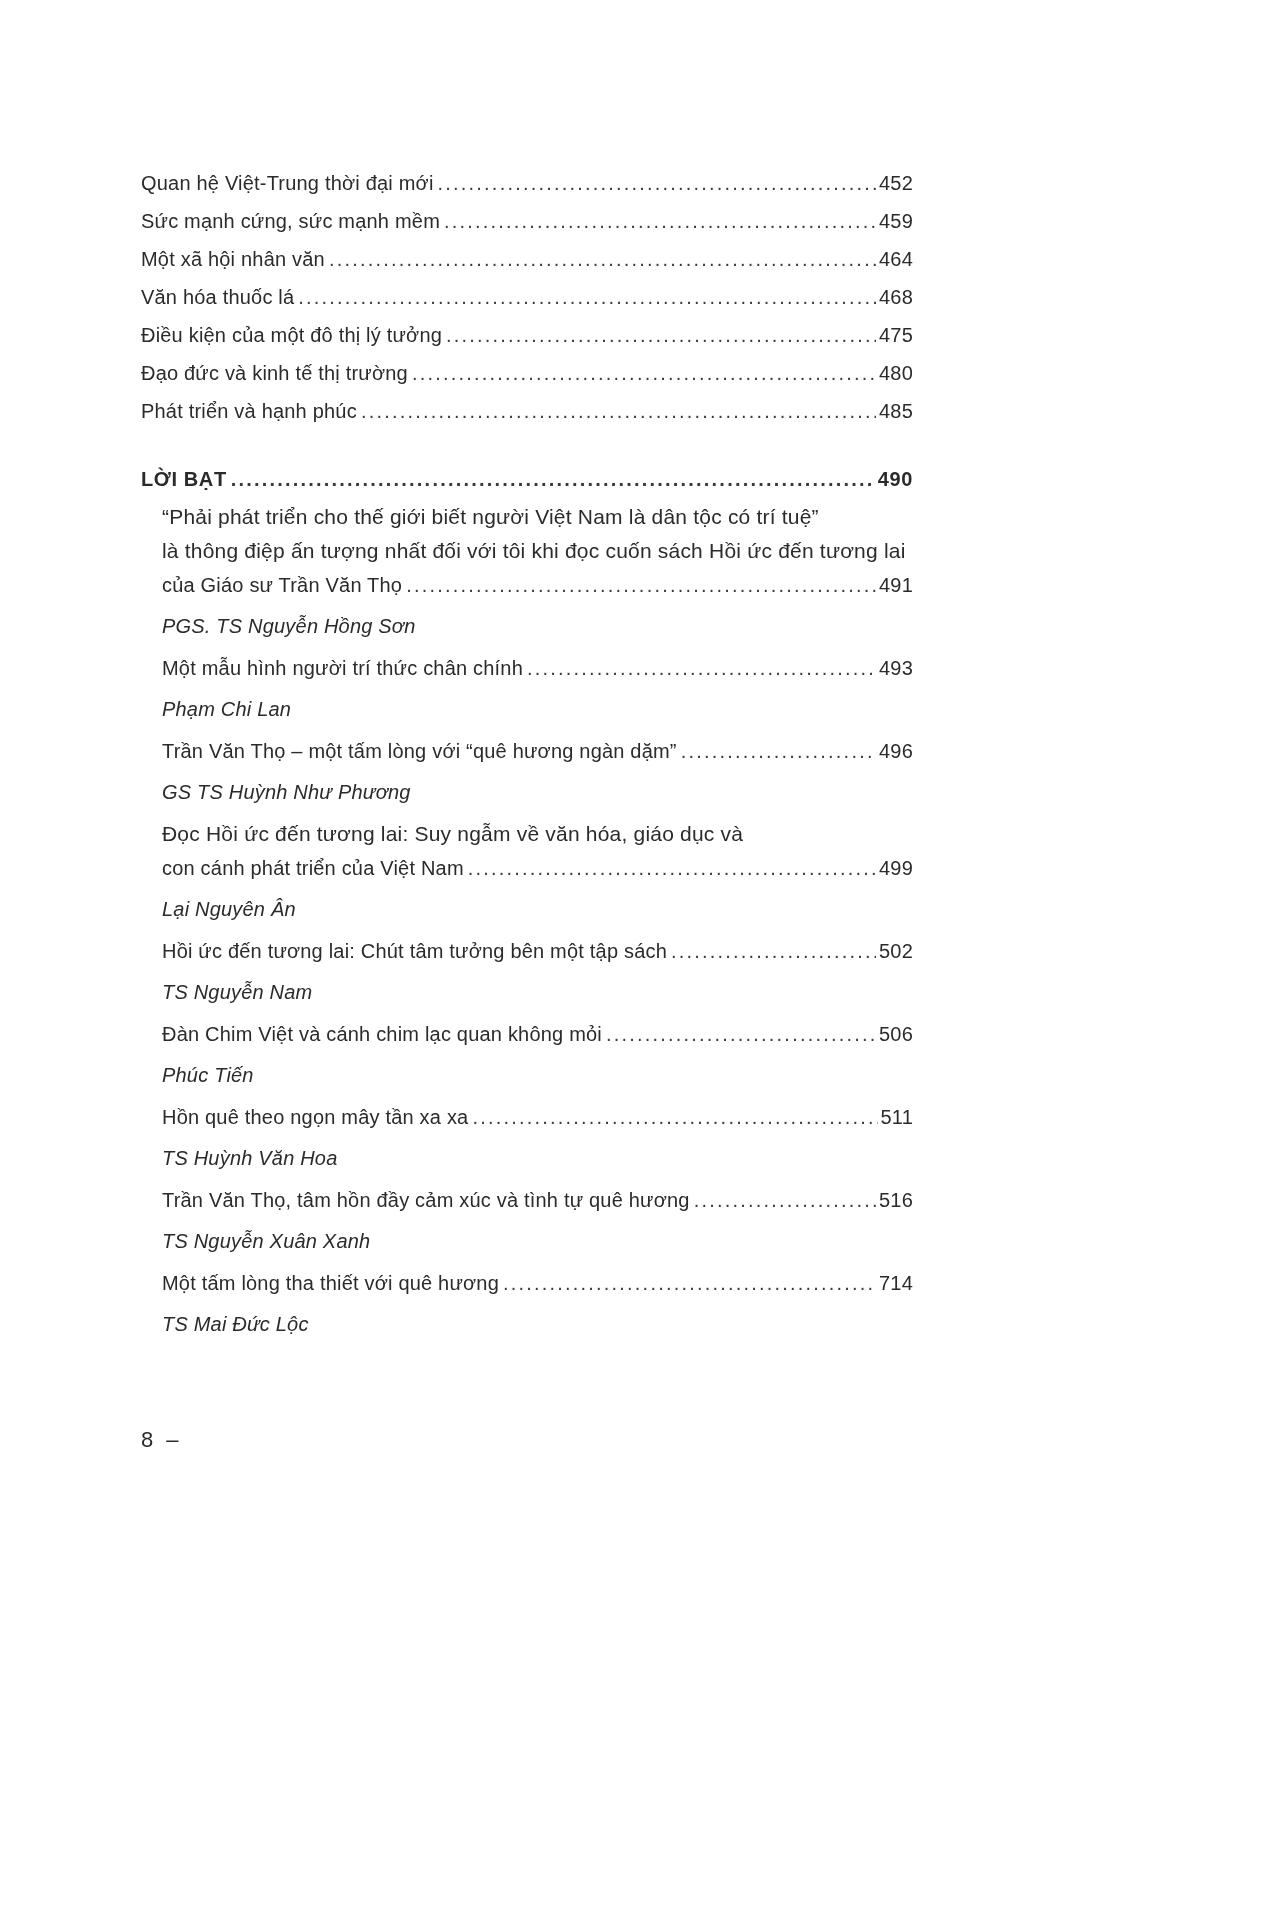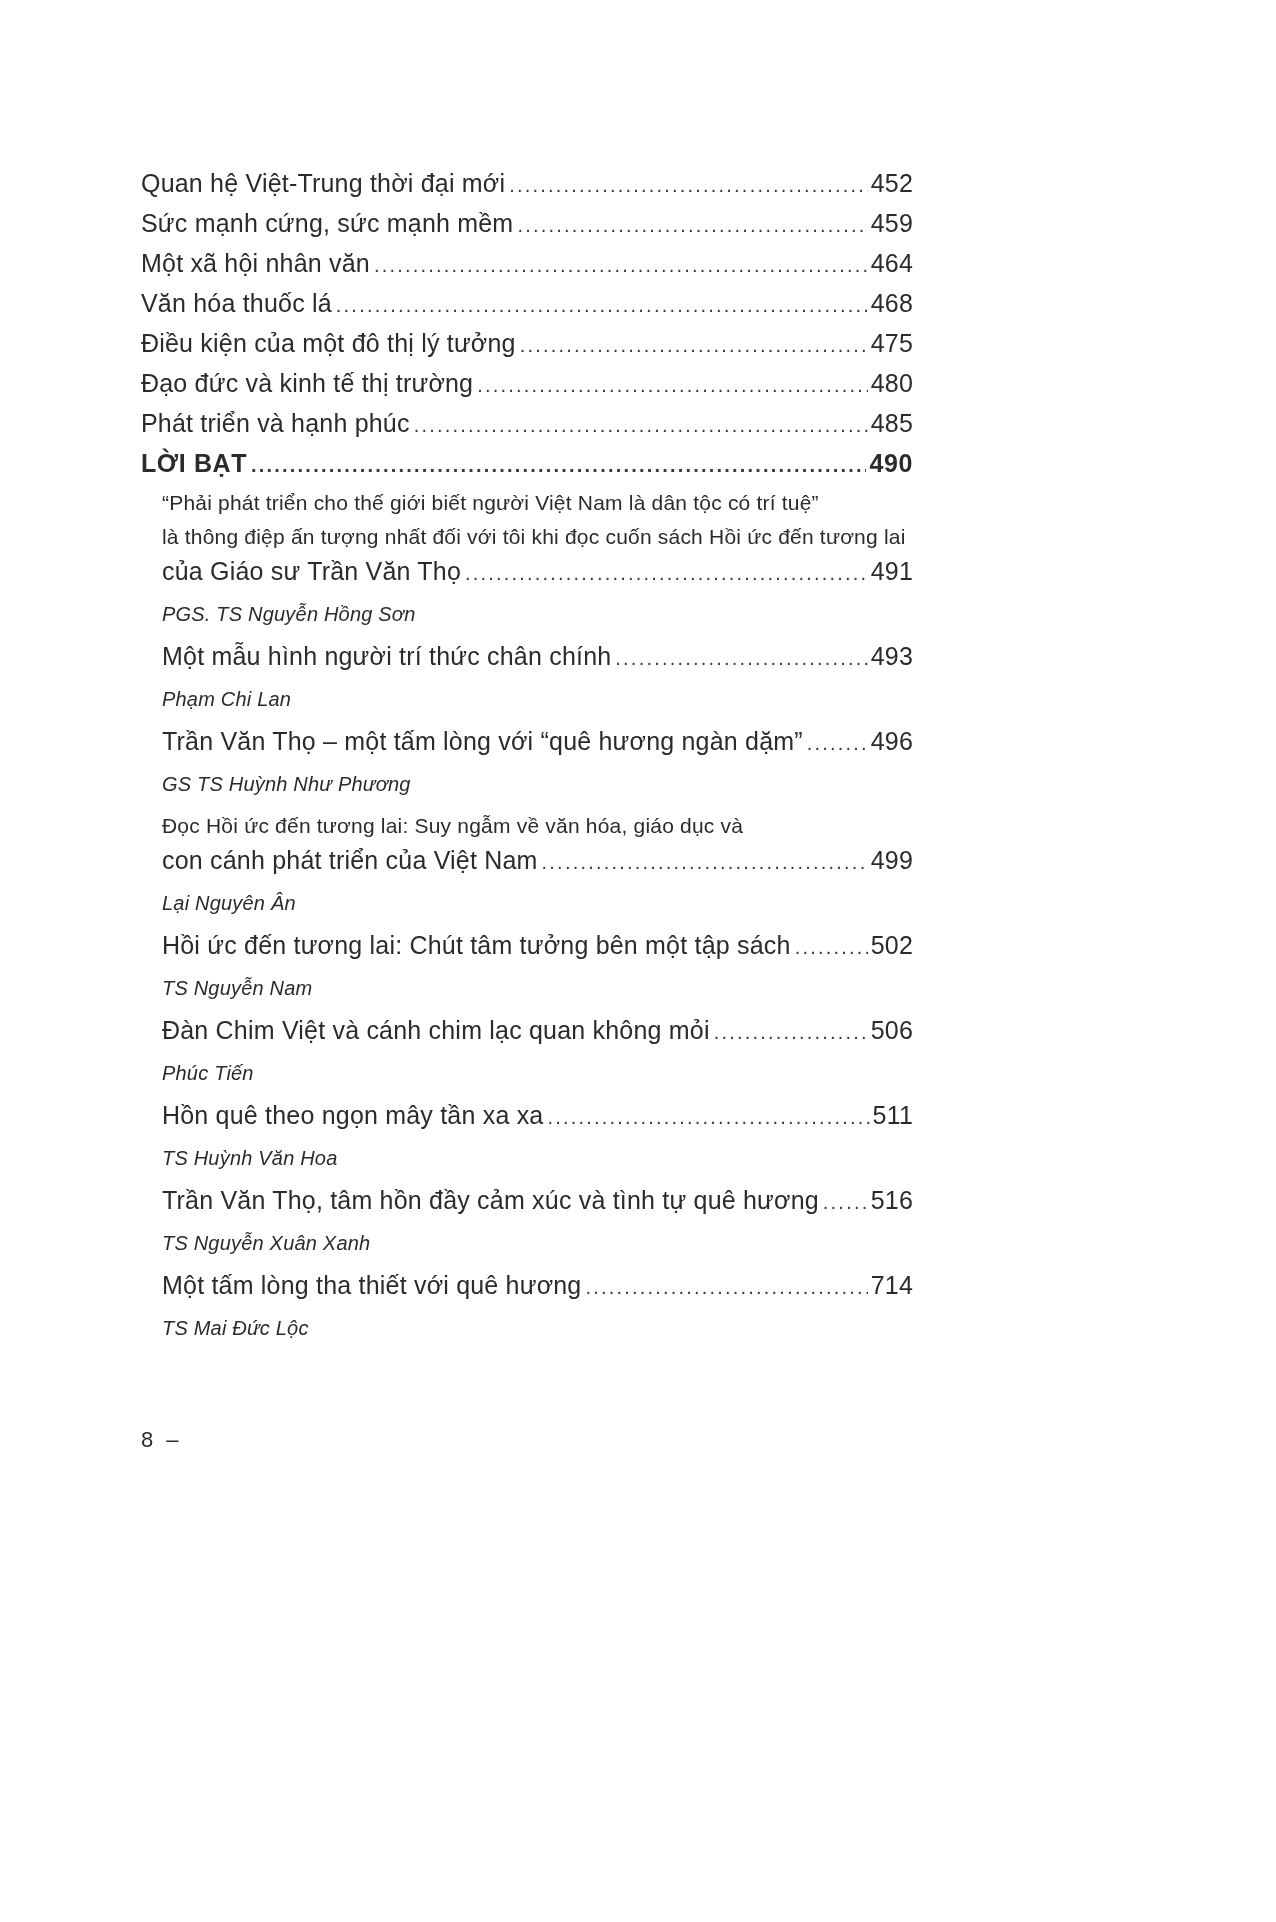--- a/index.html
+++ b/index.html
@@ -16,21 +16,21 @@
     position: absolute;
     left: 141px;
     top: 164px;
     width: 772px;
   }
   .toc-section { display: block; }
   .entry { display: block; }
   .line {
     display: flex;
     align-items: baseline;
-    font-size: 25px;
+    font-size: 20px;
     letter-spacing: 0.2px;
   }
   .line.pre { display: block; }
   .t { flex: 0 1 auto; white-space: nowrap; }
   .dots {
     flex: 1 1 auto;
     overflow: hidden;
     white-space: nowrap;
     margin: 0 3px 0 4px;
     min-width: 12px;
@@ -41,21 +41,21 @@
     font-size: 20px;
     color: #3a3a3a;
   }
   .pg { flex: 0 0 auto; white-space: nowrap; }
   .it { }
 
   
   .chapter-list .line { line-height: 38px; }
 
   
-  .loi-bat { }
+  .loi-bat { margin-top: 30px; }
   .loi-bat .line {
     line-height: 38px;
     font-weight: 700;
     letter-spacing: 0.6px;
   }
   .loi-bat .dots::after { letter-spacing: 2.2px; }
 
   
   .essays { margin-top: 2px; }
   .essays .line { line-height: 34px; }

